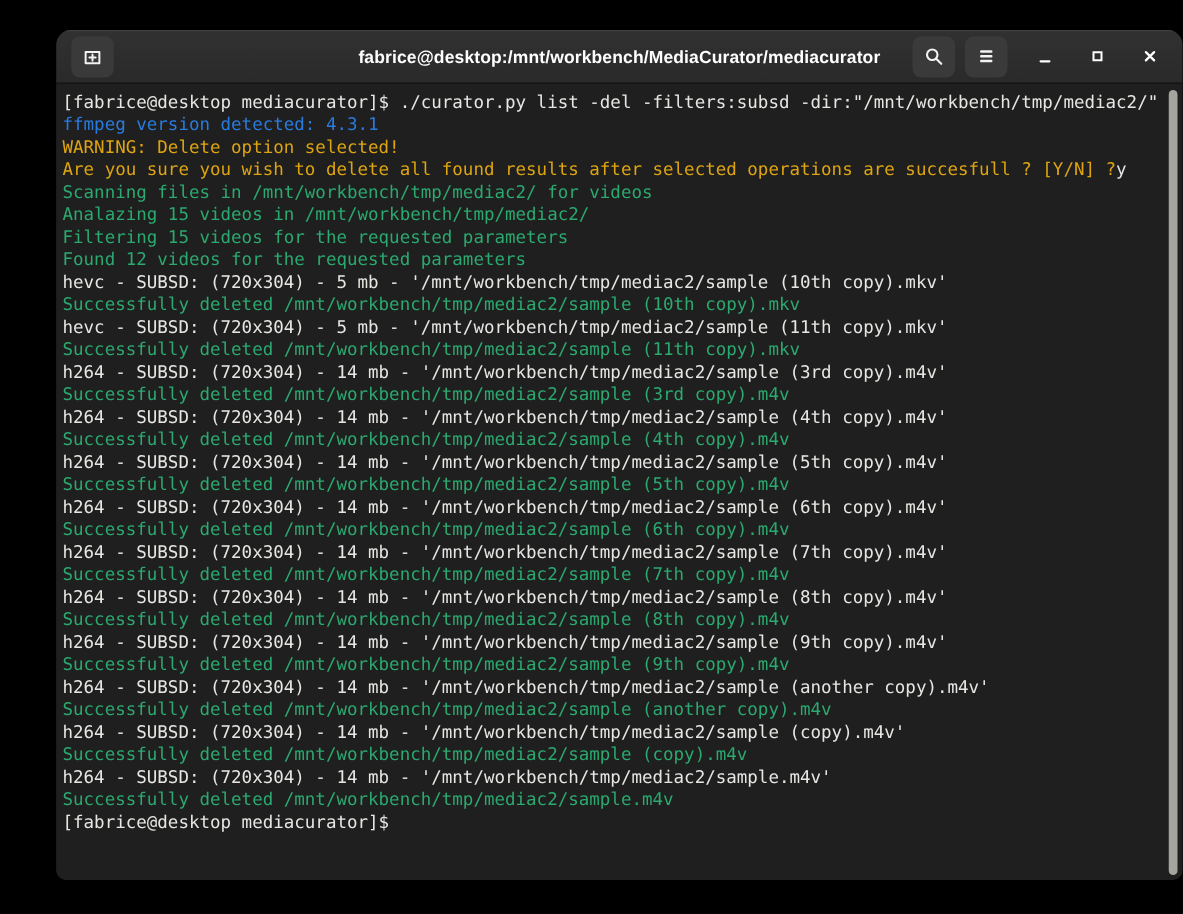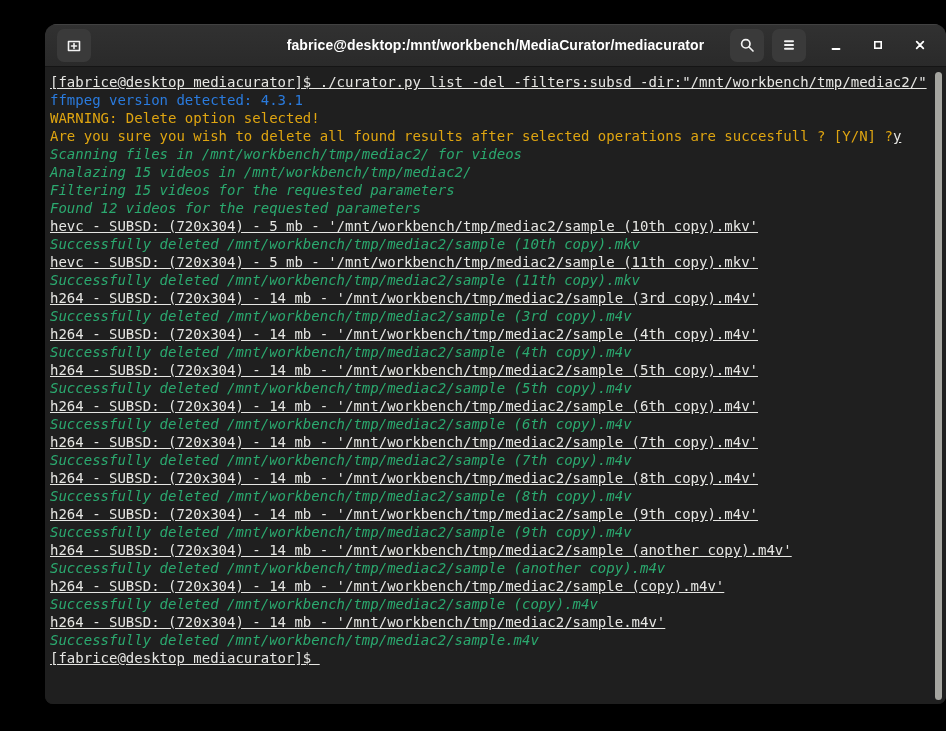--- a/index.html
+++ b/index.html
@@ -49,24 +49,24 @@
   .term{
     position:absolute;top:44px;left:0;right:0;bottom:0;
     background:var(--terminal-bg);
     padding:5px 0 0 5px;
     font:14px "DejaVu Sans Mono",monospace;
     line-height:18px;
     white-space:pre;
     cursor:text;
   }
   .line{height:18px;}
-  .c-fg{color:var(--fg);text-decoration:underline;}
+  .c-fg{color:var(--fg);}
   .c-blue{color:var(--blue);text-align:right;}
   .c-yellow{color:var(--yellow);}
-  .c-green{color:var(--green);font-style:italic;}
+  .c-green{color:var(--green);}
   .scrollbar{
     position:absolute;top:46px;bottom:2px;right:1px;width:12px;
   }
   .thumb{
     position:absolute;top:2px;bottom:2px;right:3px;width:7px;
     background:var(--scrollbar-thumb);border-radius:4px;
   }
 </style>
 </head>
 <body>

